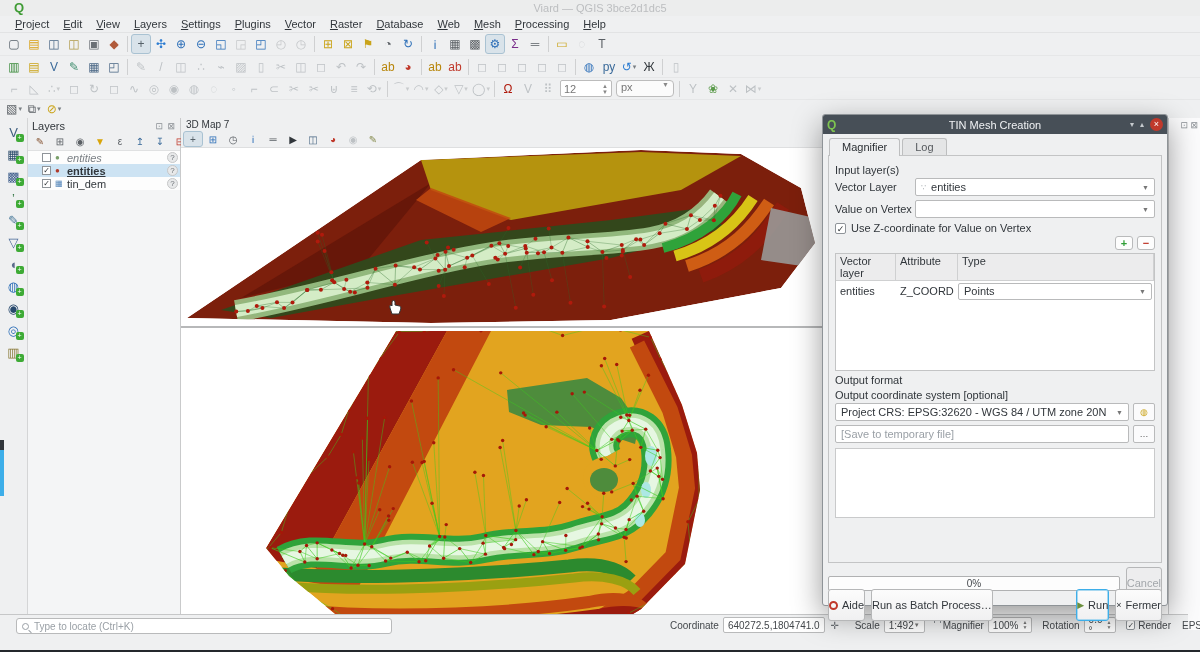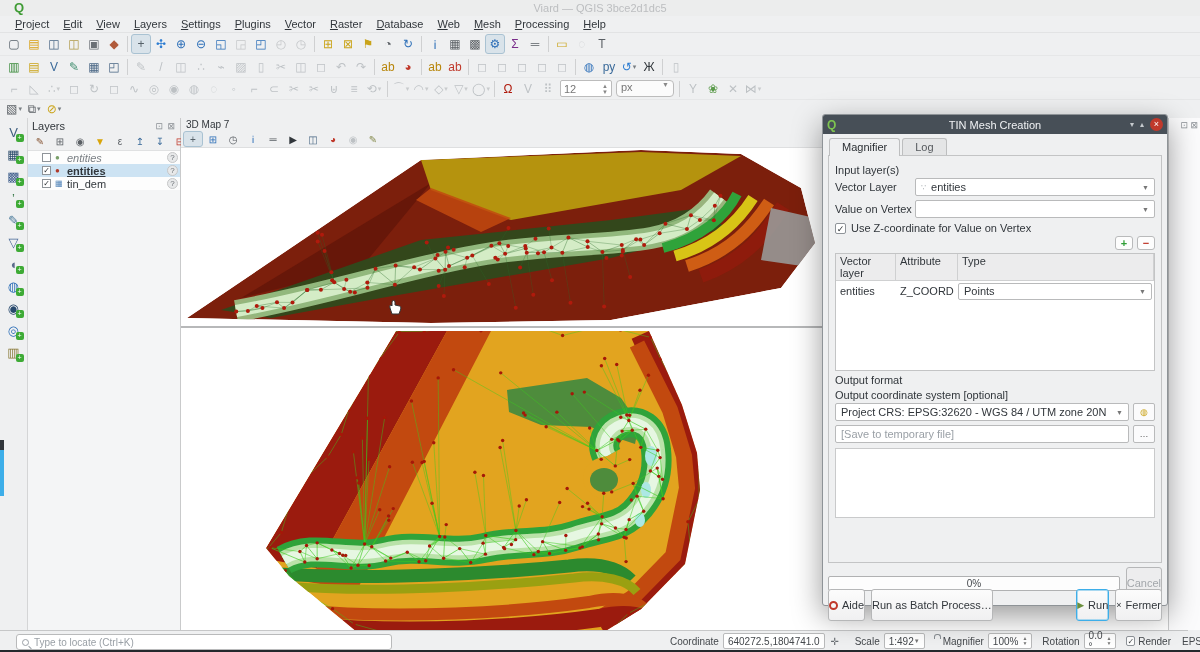--- a/index.html
+++ b/index.html
@@ -105,21 +105,21 @@
   .pbar { flex:1; height:15px; border:1px solid #b0b1b2; background:#fdfdfd; border-radius:2px; text-align:center; font-size:10px; line-height:14px; color:#44484c; }
   .btn { height:32px; background:linear-gradient(#fcfcfc,#f0f0f1); border:1px solid #b6b7b8; border-radius:3px; padding:0 0; font-size:11px; display:flex; align-items:center; color:#31363b; }
   .btn.dis { color:#a3a7ab; background:#ededee; }
   .dlg-btnrow { position:absolute; left:5px; right:5px; top:474px; display:flex; align-items:center; gap:6px; }
   .btn .bicon { margin-right:4px; font-size:9px; }
   .helped { width:9px; height:9px; border:2px solid #c0392b; border-radius:5px; margin-right:4px; }
   .btn.run { border:1px solid #3daee9; box-shadow:0 0 0 1px #a8d8f0 inset; }
   .spacer { flex:1; }
 
   
-  .statusbar { position:absolute; left:0; right:12px; bottom:0; height:22px; background:#eff0f1; border-top:1px solid #c6c7c8; display:flex; align-items:center; font-size:10px; color:#44484c; }
+  .statusbar { position:absolute; left:0; right:12px; bottom:0; height:38px; background:#eff0f1; border-top:1px solid #c6c7c8; display:flex; align-items:center; font-size:10px; color:#44484c; }
   .locator { position:absolute; left:16px; top:3px; width:376px; height:16px; background:#fff; border:1px solid #b9babb; border-radius:3px; display:flex; align-items:center; padding:0 5px; color:#9aa0a6; }
   .mag { width:7px; height:7px; border:1px solid #9aa0a6; border-radius:50%; position:relative; margin-right:5px; }
   .mag::after { content:""; position:absolute; width:4px; height:1px; background:#9aa0a6; transform:rotate(45deg); left:5px; top:7px; }
   .sb-label { margin:0 4px 0 10px; }
   .sb-field { height:16px; background:#fff; border:1px solid #b9babb; border-radius:2px; display:flex; align-items:center; padding:0 4px; }
   .sb-spin .arr { font-size:5px; line-height:5px; color:#777; margin-left:4px; }
   .sb-right { position:absolute; left:660px; right:0; top:0; height:20px; display:flex; align-items:center; }
   .lockicon { width:9px; height:7px; background:#8a8f94; border-radius:1px; position:relative; margin-left:8px; }
   .lockicon::before { content:""; position:absolute; left:1.5px; top:-4px; width:5px; height:4px; border:1.5px solid #8a8f94; border-bottom:none; border-radius:3px 3px 0 0; }
   .sb-check { width:10px; height:10px; background:#fff; border:1px solid #8f9499; border-radius:2px; font-size:8px; line-height:9px; text-align:center; margin:0 3px 0 10px; }

